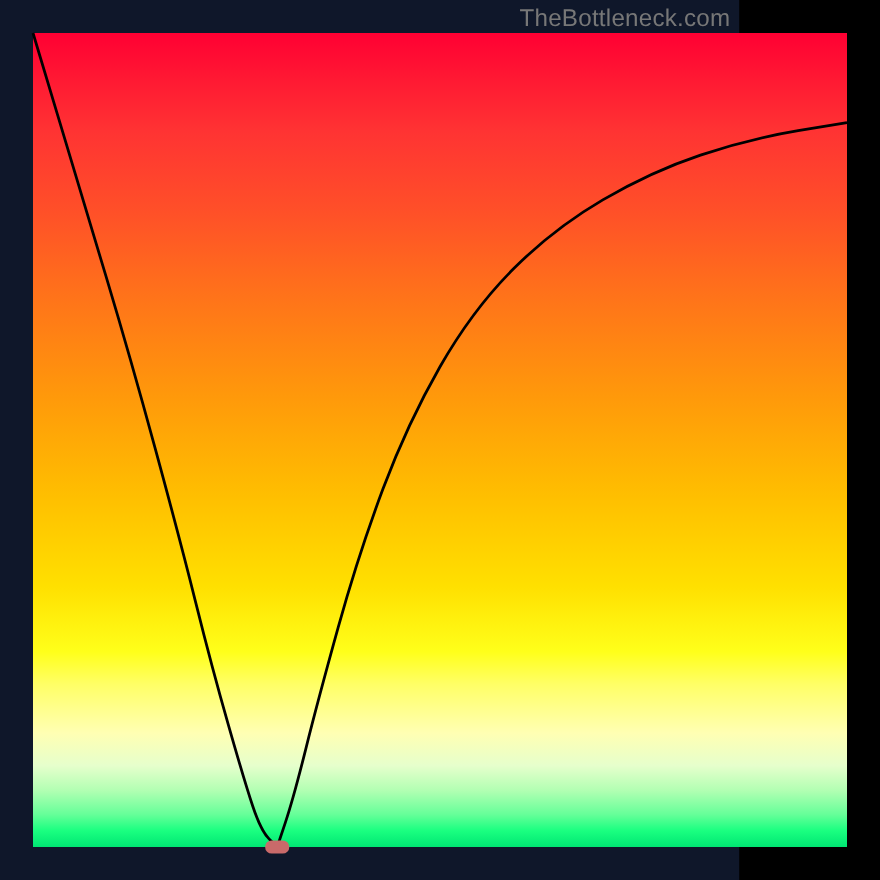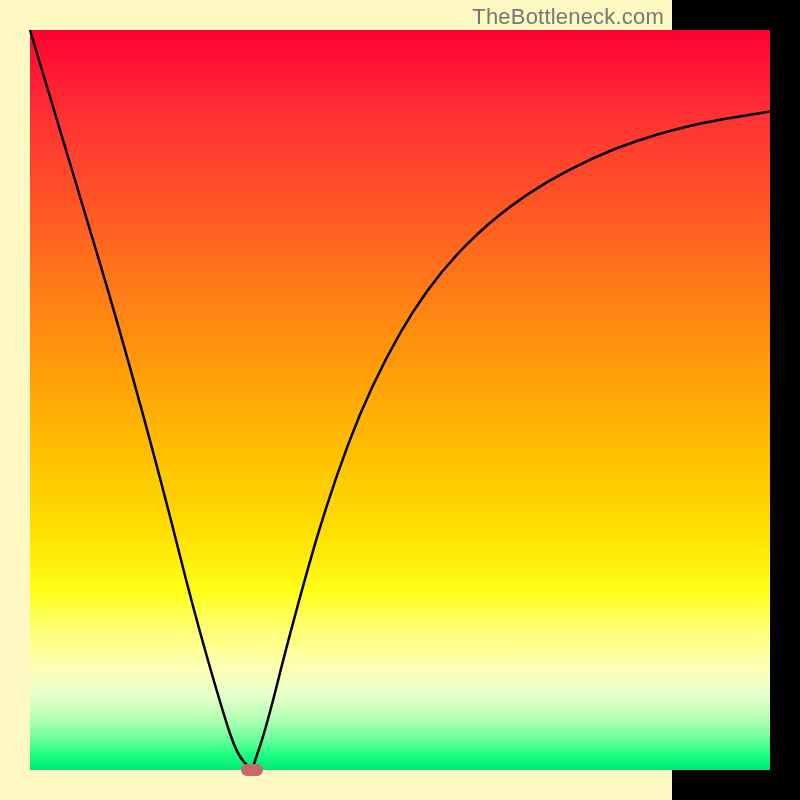--- a/index.html
+++ b/index.html
@@ -8,21 +8,21 @@
     width: 800px;
     height: 800px;
     overflow: hidden;
     background: #000;
     font-family: Arial, Helvetica, sans-serif;
   }
   .frame {
     position: relative;
     width: 672px;
     height: 800px;
-    background: #fef9c3;
+    background: #0f172a;
   }
   .plot-area {
     position: absolute;
     left: 30px;
     top: 30px;
     width: 740px;
     height: 740px;
     background: linear-gradient(to bottom,
       #ff0033 0%,
       #ff1a33 6%,

